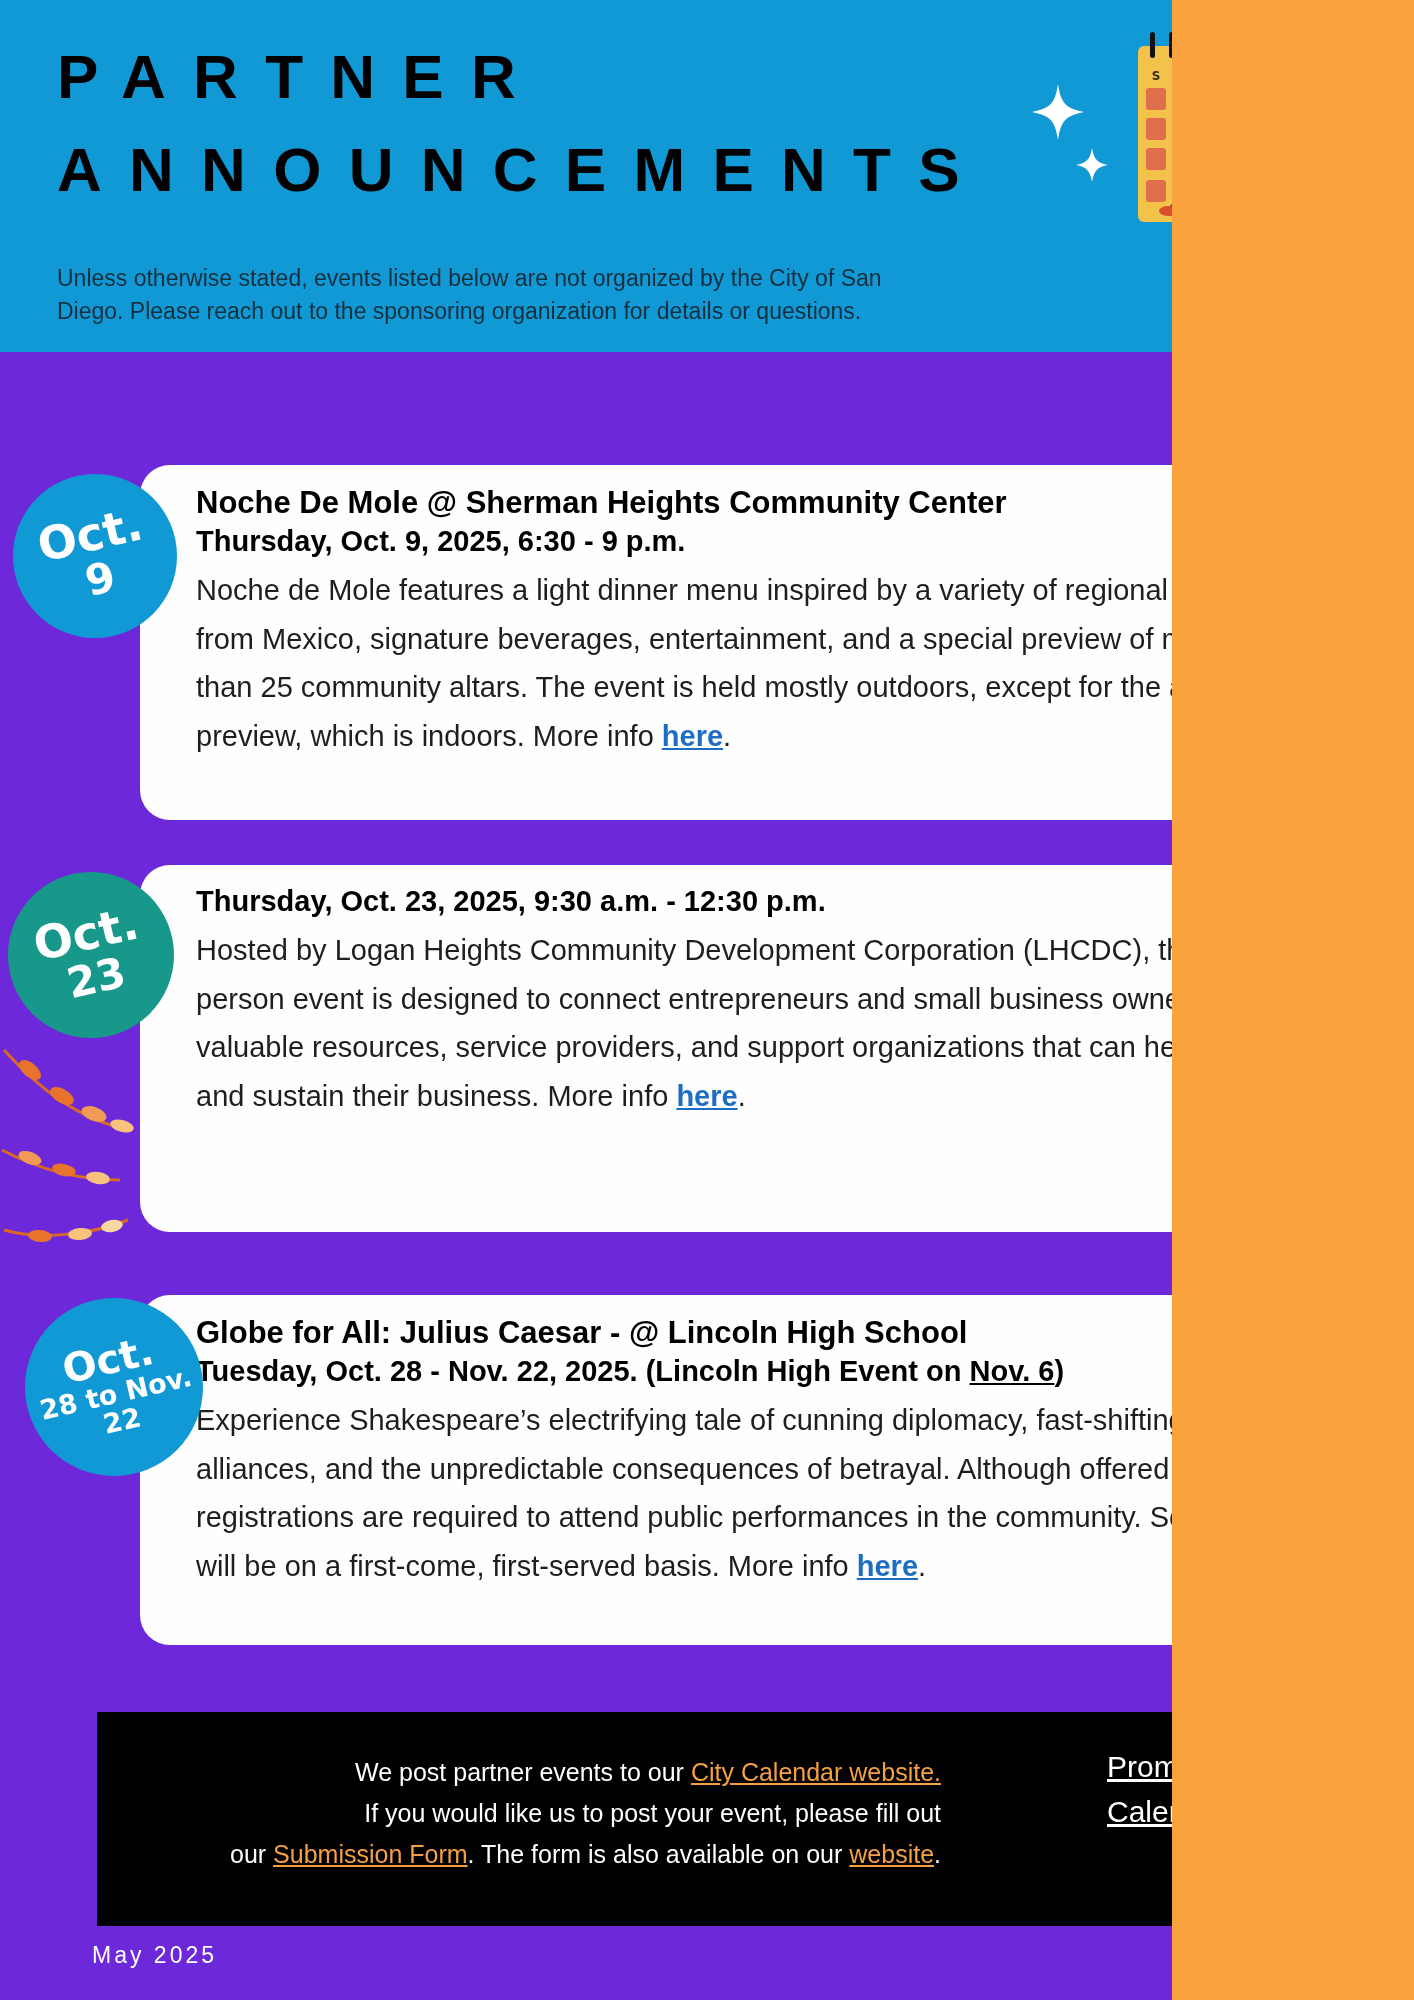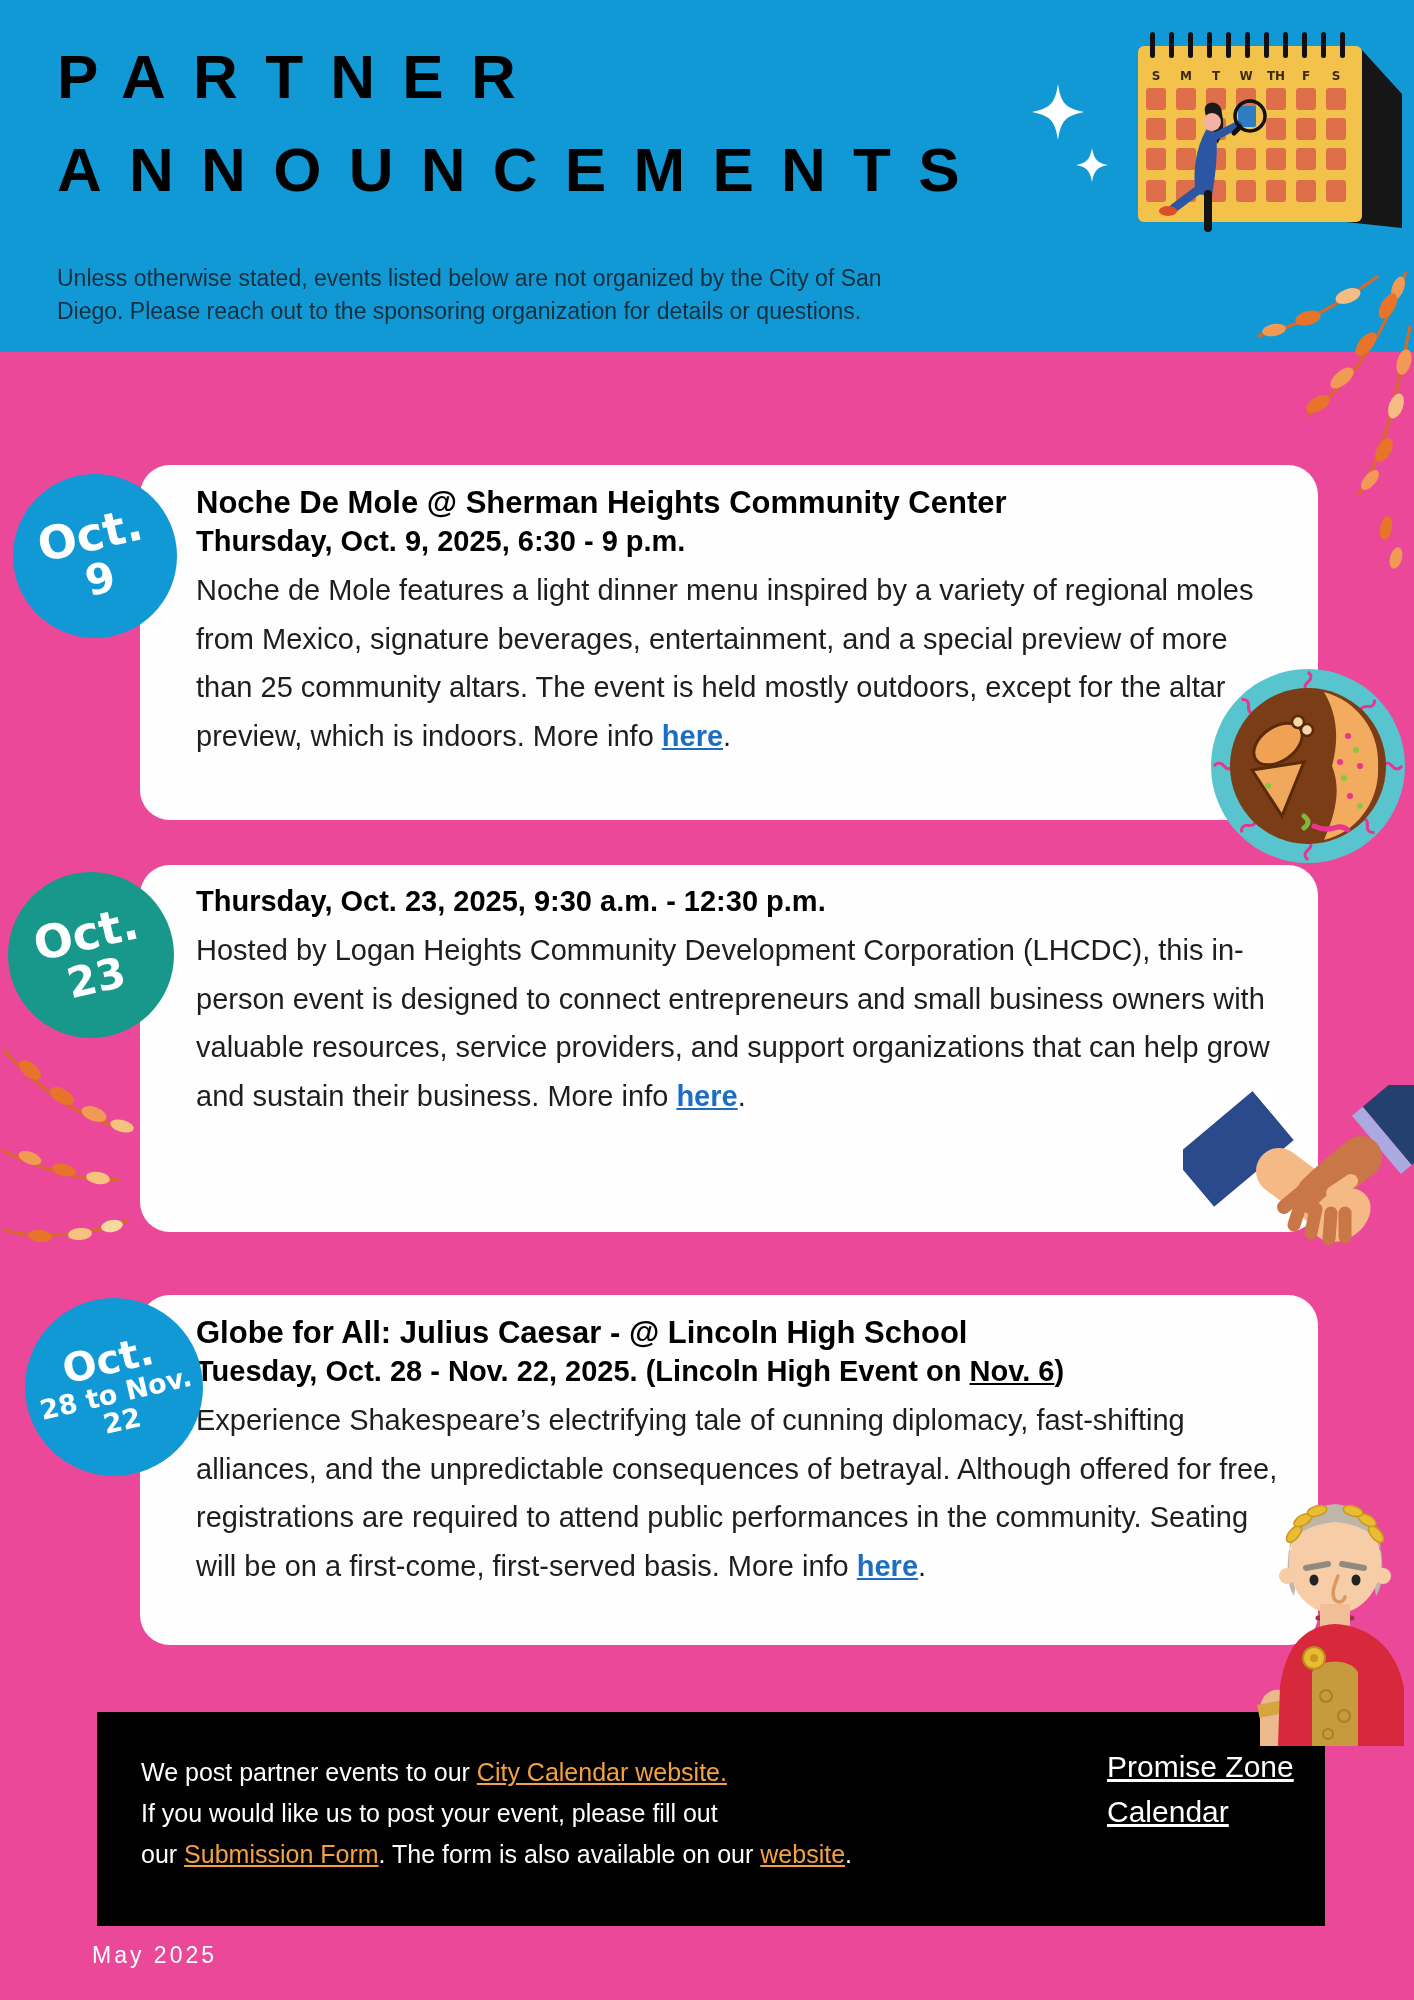--- a/index.html
+++ b/index.html
@@ -1,16 +1,16 @@
 <!DOCTYPE html>
 <html><head>
 <meta charset="utf-8">
 <style>
   html,body{margin:0;padding:0;background:#f9a23e;}
-  .page{position:relative;width:1414px;height:2000px;background:#ec4899;overflow:hidden;
+  .page{position:relative;width:1172px;height:2000px;background:#6d28d9;overflow:hidden;
         font-family:"Liberation Sans",sans-serif;}
 
   
   .header{position:absolute;left:0;top:0;width:1414px;height:352px;background:#1199d6;z-index:1;}
   .title{position:absolute;left:57px;top:30px;margin:0;color:#000;
          font-family:"Liberation Sans",sans-serif;font-weight:800;
          font-size:62px;letter-spacing:0.44em;line-height:1.5;}
   .title span{display:block;white-space:nowrap;}
   .disclaimer{position:absolute;left:57px;top:262px;width:870px;margin:0;
               font-size:23px;line-height:1.42;color:#14303f;}
@@ -49,21 +49,21 @@
   .badge-3 .badge-l3{font-size:27px;}
 
   
   .mole-ill{position:absolute;left:1208px;top:666px;width:200px;height:200px;z-index:4;}
   .hand-ill{position:absolute;left:1183px;top:1085px;width:231px;height:190px;z-index:4;}
   .caesar-ill{position:absolute;left:1256px;top:1474px;width:158px;height:272px;z-index:4;}
 
   
   .footer-box{position:absolute;left:97px;top:1712px;width:1228px;height:214px;background:#000;
               box-sizing:border-box;padding:40px 30px 0 44px;z-index:2;}
-  .footer-text{margin:0;font-size:25px;line-height:1.64;color:#fff;max-width:800px;}
+  .footer-text{margin:0;font-size:25px;line-height:1.64;color:#fff;max-width:800px;text-align:right;}
   .footer-link{color:#f5a142;text-decoration:underline;cursor:pointer;}
   .promise{position:absolute;right:18px;top:32px;width:200px;text-align:left;
            font-size:30px;line-height:1.5;color:#fff;text-decoration:underline;cursor:pointer;display:block;}
   .month{position:absolute;left:92px;top:1942px;font-size:23px;letter-spacing:3px;color:#fff;}
 </style>
 </head>
 <body>
 
 <div class="page">
 

